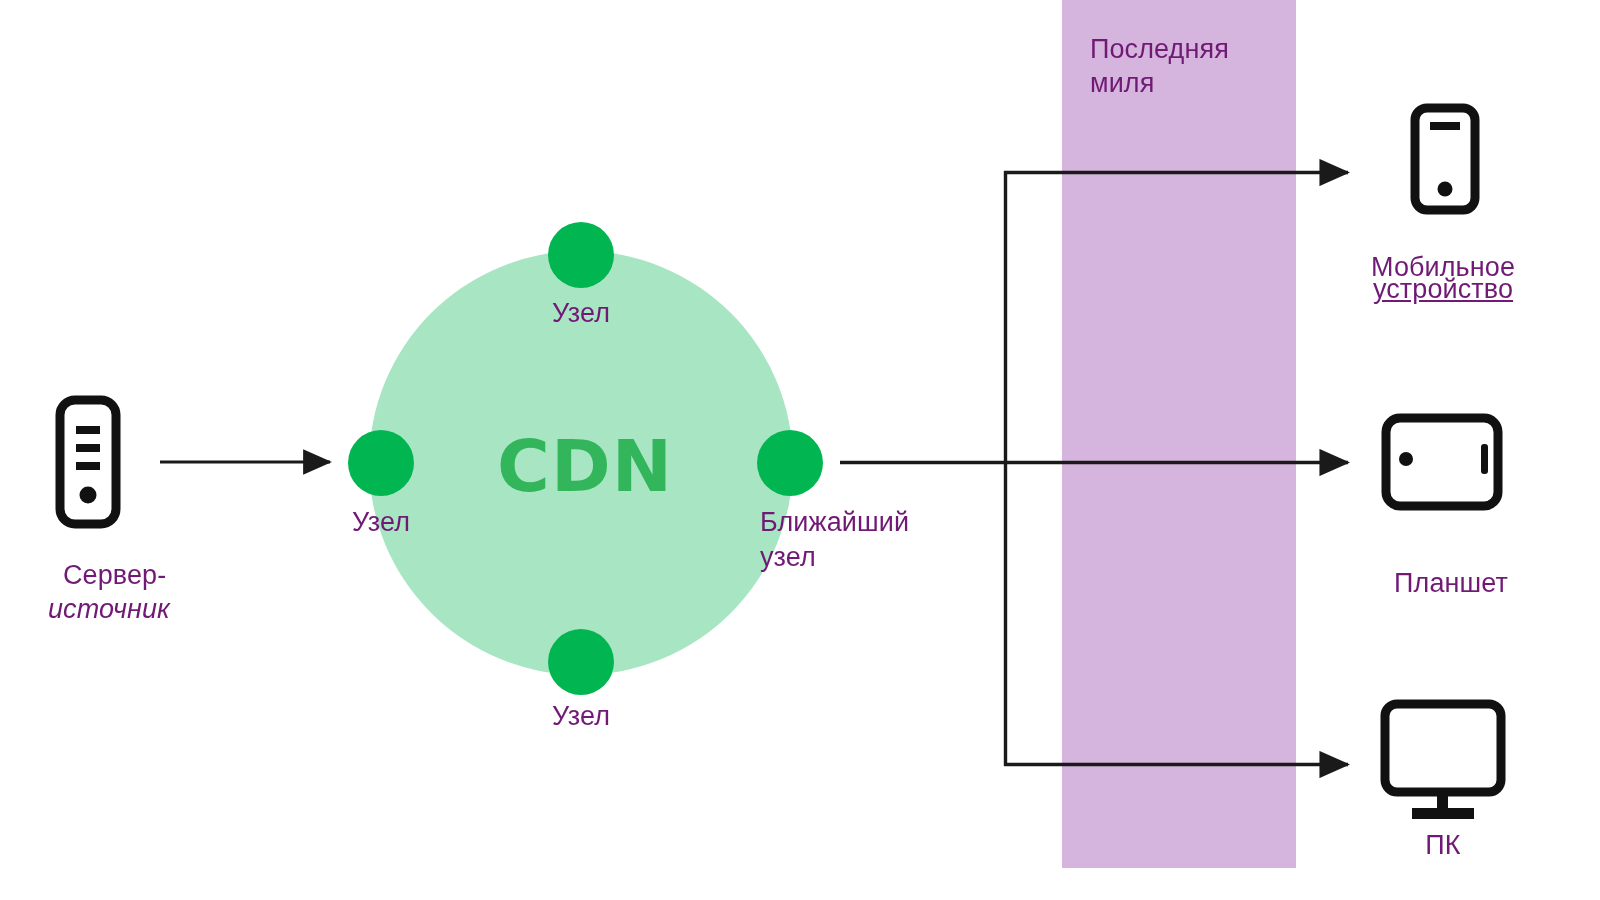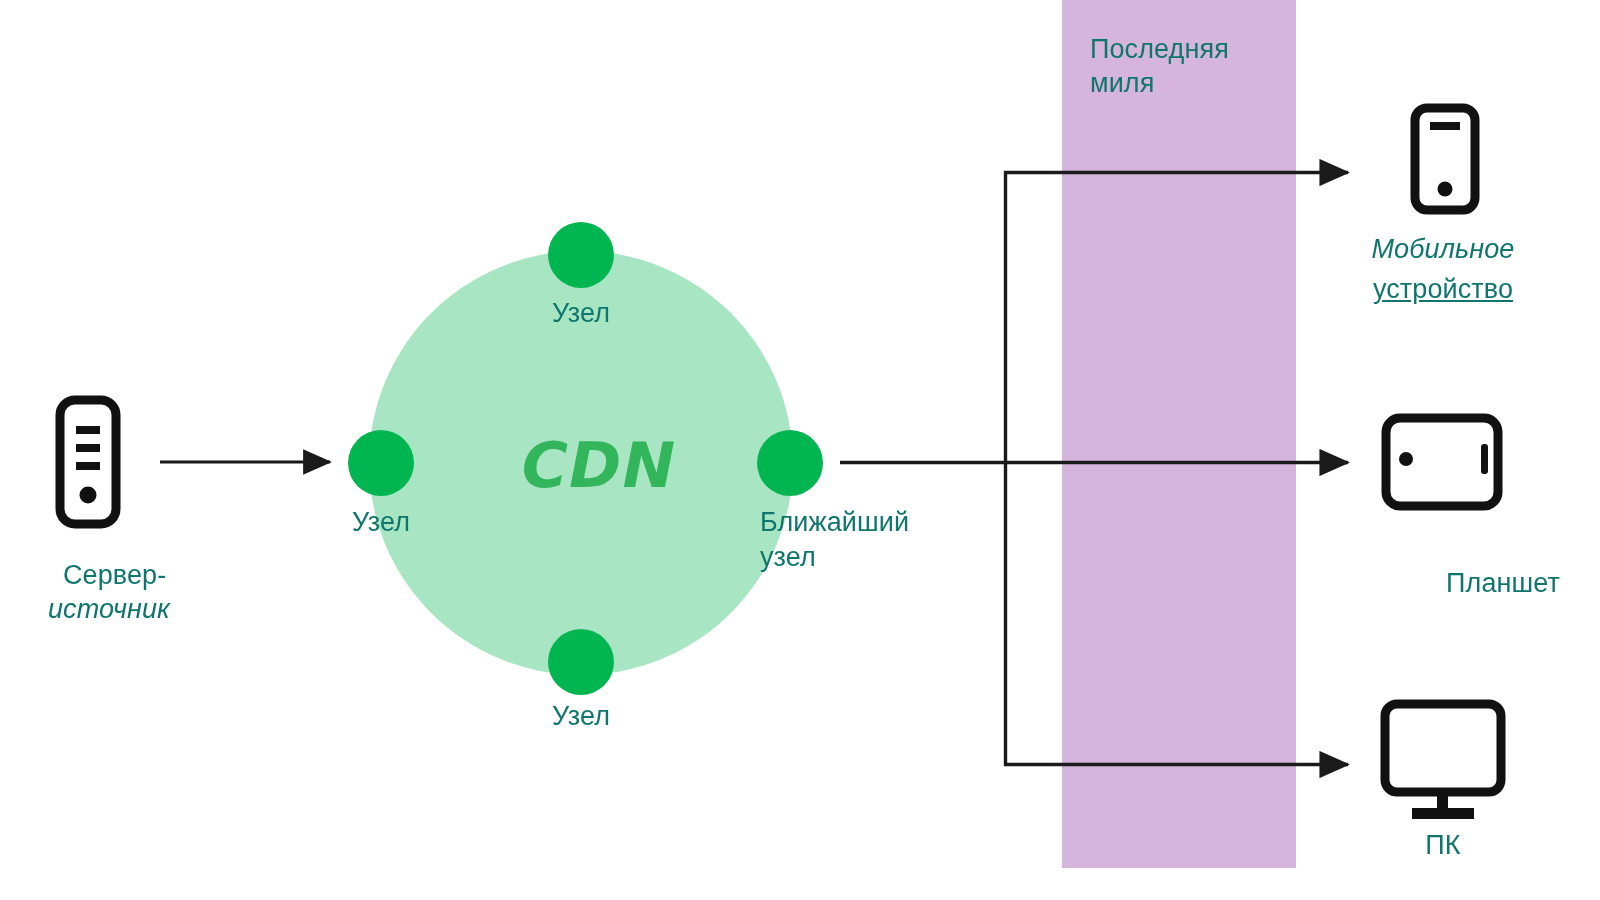--- a/index.html
+++ b/index.html
@@ -16,21 +16,21 @@
     font-family: "Liberation Sans", sans-serif;
   }
   .layer {
     position: absolute;
     inset: 0;
     width: 1600px;
     height: 900px;
   }
   .txt {
     position: absolute;
-    color: #0f766e;
+    color: #701a75;
     font-family: "Liberation Sans", sans-serif;
     font-size: 27px;
     line-height: 34px;
     white-space: pre;
     letter-spacing: 0.1px;
   }
   .txt.center { text-align: center; transform: translateX(-50%); }
   .txt.left   { text-align: left; }
 
   
@@ -38,31 +38,30 @@
     position: absolute;
     left: 369px;
     top: 251px;
     width: 424px;
     height: 424px;
     border-radius: 50%;
     background: #a8e6c3;
   }
   #cdn-word {
     position: absolute;
-    left: 599px;
+    left: 585px;
     top: 418px;
     transform: translateX(-50%);
     font-family: "DejaVu Sans", sans-serif;
     font-weight: 700;
-    font-size: 63px;
+    font-size: 72px;
     line-height: 96px;
     letter-spacing: 1px;
     color: #33b55c;
     white-space: pre;
-    font-style: italic;
   }
   .node {
     position: absolute;
     border-radius: 50%;
     background: #01b551;
   }
   #node-top    { left: 548px; top: 222px; width: 66px; height: 66px; }
   #node-left   { left: 348px; top: 430px; width: 66px; height: 66px; }
   #node-right  { left: 757px; top: 430px; width: 66px; height: 66px; }
   #node-bottom { left: 548px; top: 629px; width: 66px; height: 66px; }
@@ -150,20 +149,20 @@
 
   <div class="txt center" style="left:581px; top:296px;">Узел</div>
   <div class="txt center" style="left:381px; top:505px;">Узел</div>
   <div class="txt left" style="left:760px; top:505px;">Ближайший</div>
   <div class="txt left" style="left:760px; top:540px;">узел</div>
   <div class="txt center" style="left:581px; top:699px;">Узел</div>
 
   <div class="txt left" id="lastmile-label">Последняя</div>
   <div class="txt left" style="left:1090px; top:66px;text-align:center;">миля</div>
 
-  <div class="txt center" style="left:1443px; top:232px;font-style:italic;">Мобильное</div>
+  <div class="txt center" style="left:1443px; top:250px;">Мобильное</div>
   <div class="txt center" style="left:1443px; top:272px;text-decoration:underline;">устройство</div>
 
-  <div class="txt center" style="left:1503px; top:566px;text-align:center;">Планшет</div>
+  <div class="txt center" style="left:1451px; top:566px;text-align:center;">Планшет</div>
 
   <div class="txt center" style="left:1443px; top:828px;">ПК</div>
 
 </div>
 
 </body></html>

